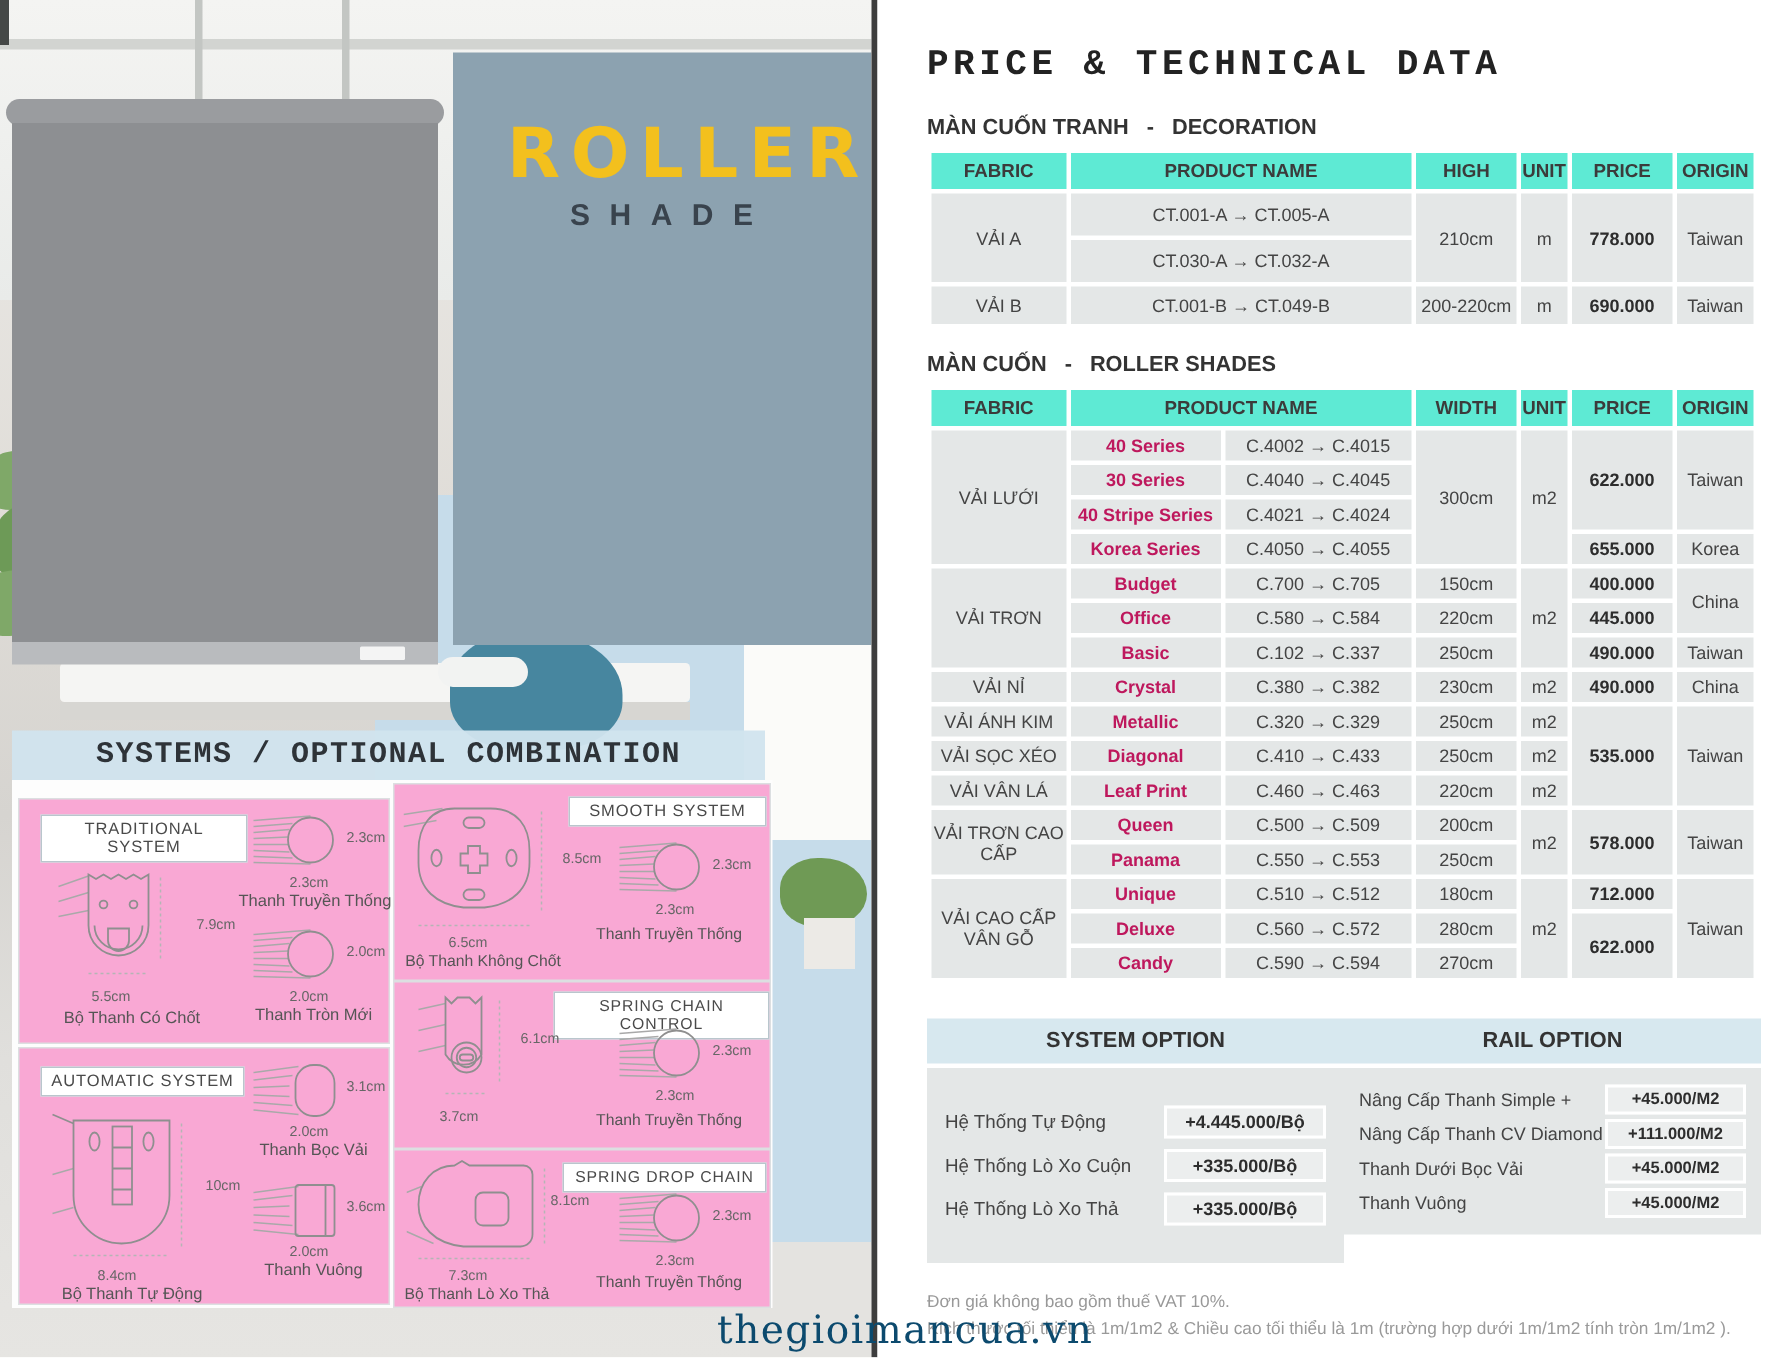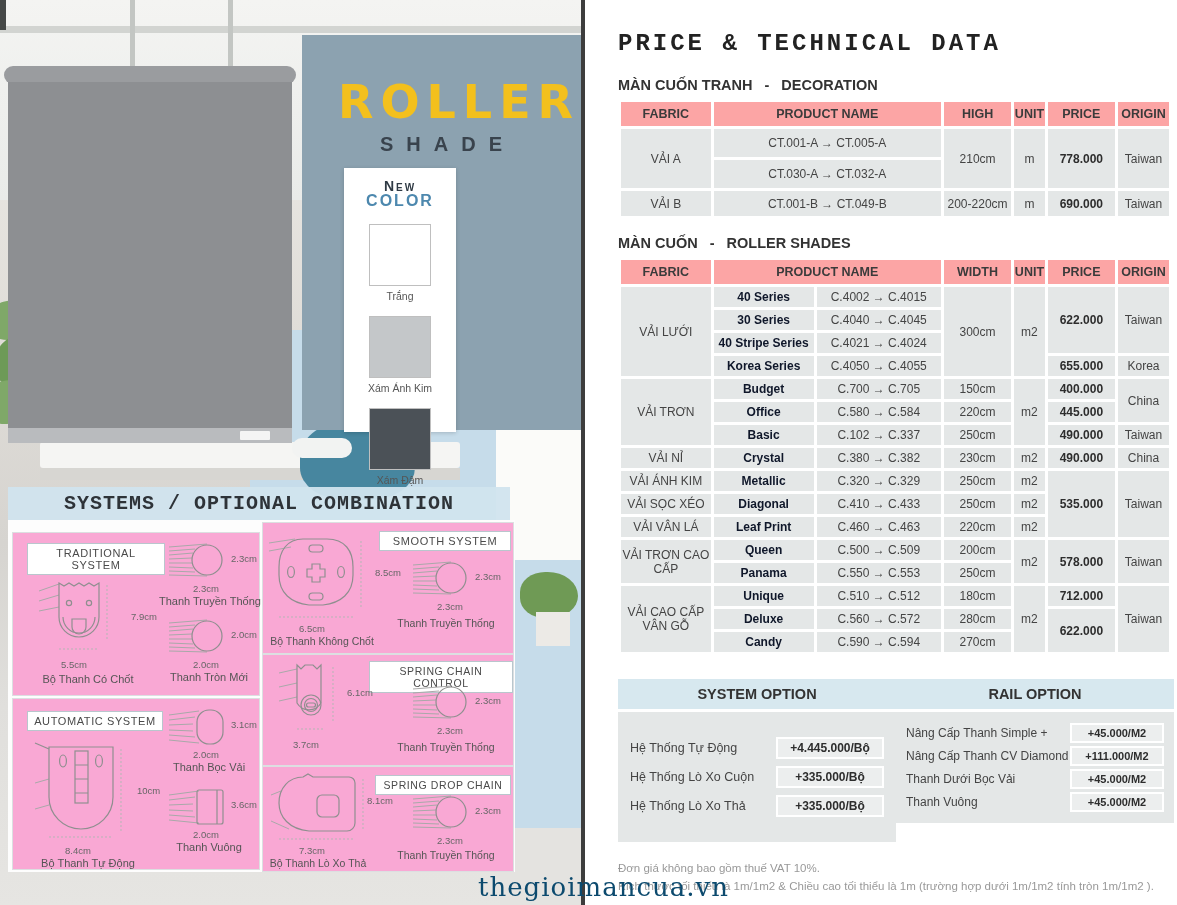--- a/index.html
+++ b/index.html
@@ -65,24 +65,24 @@
   
   #divider{position:absolute;left:581px;top:0;width:4px;height:905px;background:#3d3d3d;}
   
   #right{position:absolute;left:585px;top:0;width:592px;height:905px;background:#fff;padding:0;}
   .r-inner{padding:30px 0 0 33px;}
   .page-title{font-family:"Liberation Mono",monospace;font-weight:bold;font-size:24px;
         letter-spacing:3px;color:#222;}
   .sec-head{margin-top:20px;font-size:14.5px;font-weight:bold;color:#333;}
   .sec-head .dash{margin:0 12px;font-weight:bold;color:#333;}
   table.ptable{border-collapse:separate;border-spacing:3px;table-layout:fixed;width:554px;margin-top:6px;}
-  .ptable th{background:#fca5a5;font-size:12.5px;font-weight:bold;color:#3b3b3b;height:24px;padding:0;}
+  .ptable th{background:#5eead4;font-size:12.5px;font-weight:bold;color:#3b3b3b;height:24px;padding:0;}
   .ptable td{background:#e4e7e7;font-size:12px;color:#444;text-align:center;vertical-align:middle;
         padding:0;height:20px;}
-  .ptable td.bold{font-weight:bold;color:#0f172a;}
+  .ptable td.bold{font-weight:bold;color:#be185d;}
   .ptable td.price{font-weight:bold;color:#2d2d2d;}
   tr.h28 td{height:28px;}
   tr.h25 td{height:25px;}
   
   .opts{display:flex;gap:0;margin-top:24px;width:556px;}
   .opt-table{flex:1;}
   .opt-head{background:#d7e8ef;height:30px;display:flex;align-items:center;justify-content:center;
         font-size:14.5px;font-weight:bold;color:#333;}
   .opt-body{background:#e4e7e7;margin-top:3px;padding:12px 10px;}
   .opt-row{display:flex;align-items:center;justify-content:space-between;margin:7px 0;}
@@ -152,30 +152,20 @@
     </div>
 
     <div class="shade">
       <div class="roll-bar"></div>
       <div class="fabric"></div>
       <div class="bottom-rail">
         <div class="rail-tag"></div>
       </div>
     </div>
 
-    <div class="new-color">
-      <div class="nc-w1">New</div>
-      <div class="nc-w2">Color</div>
-      <div class="swatch" style="background: rgb(255, 255, 255);"></div>
-      <div class="swatch-label">Trắng</div>
-      <div class="swatch" style="background: rgb(196, 199, 201);"></div>
-      <div class="swatch-label">Xám Ánh Kim</div>
-      <div class="swatch" style="background: rgb(75, 81, 87);"></div>
-      <div class="swatch-label">Xám Đậm</div>
-    </div>
 
     <div class="sys-banner">SYSTEMS / OPTIONAL COMBINATION</div>
 
     <div class="diagrams">
 
       <div class="sysbox" style="left:4px;top:12px;width:246px;height:162px;">
         <div class="sysbox-title" style="left:14px;top:10px;width:128px;">TRADITIONAL SYSTEM</div>
         <svg class="diagram-svg" style="left:22px;top:42px;" width="92" height="86" viewBox="0 0 92 86">
           <path class="lnt" d="M4 16 L24 9 M4 26 L24 20 M4 36 L24 32"></path>
           <path class="ln" d="M24 8 l5 3 l5 -3 l5 3 l5 -3 l5 3 l5 -3 l5 3 l5 -3 V42 A20 20 0 0 1 24 42 Z"></path>

